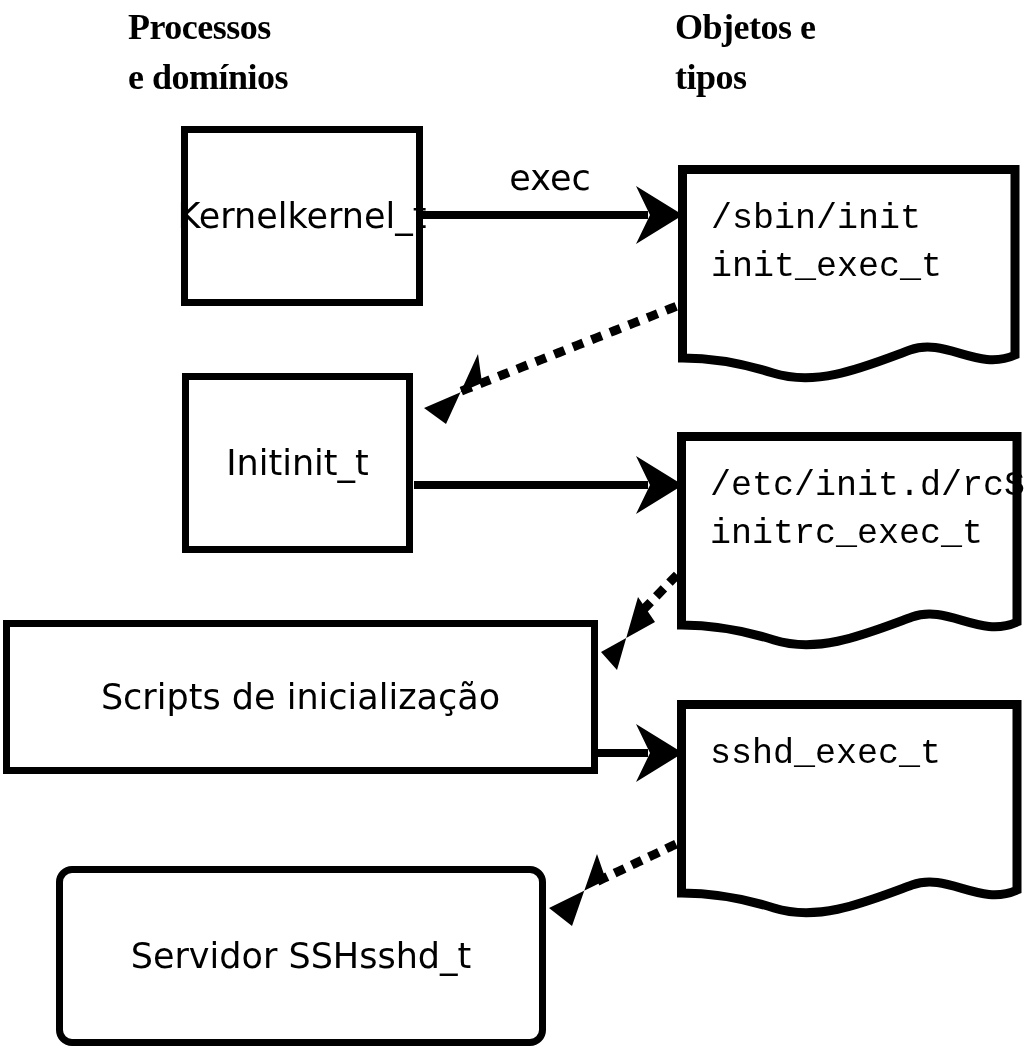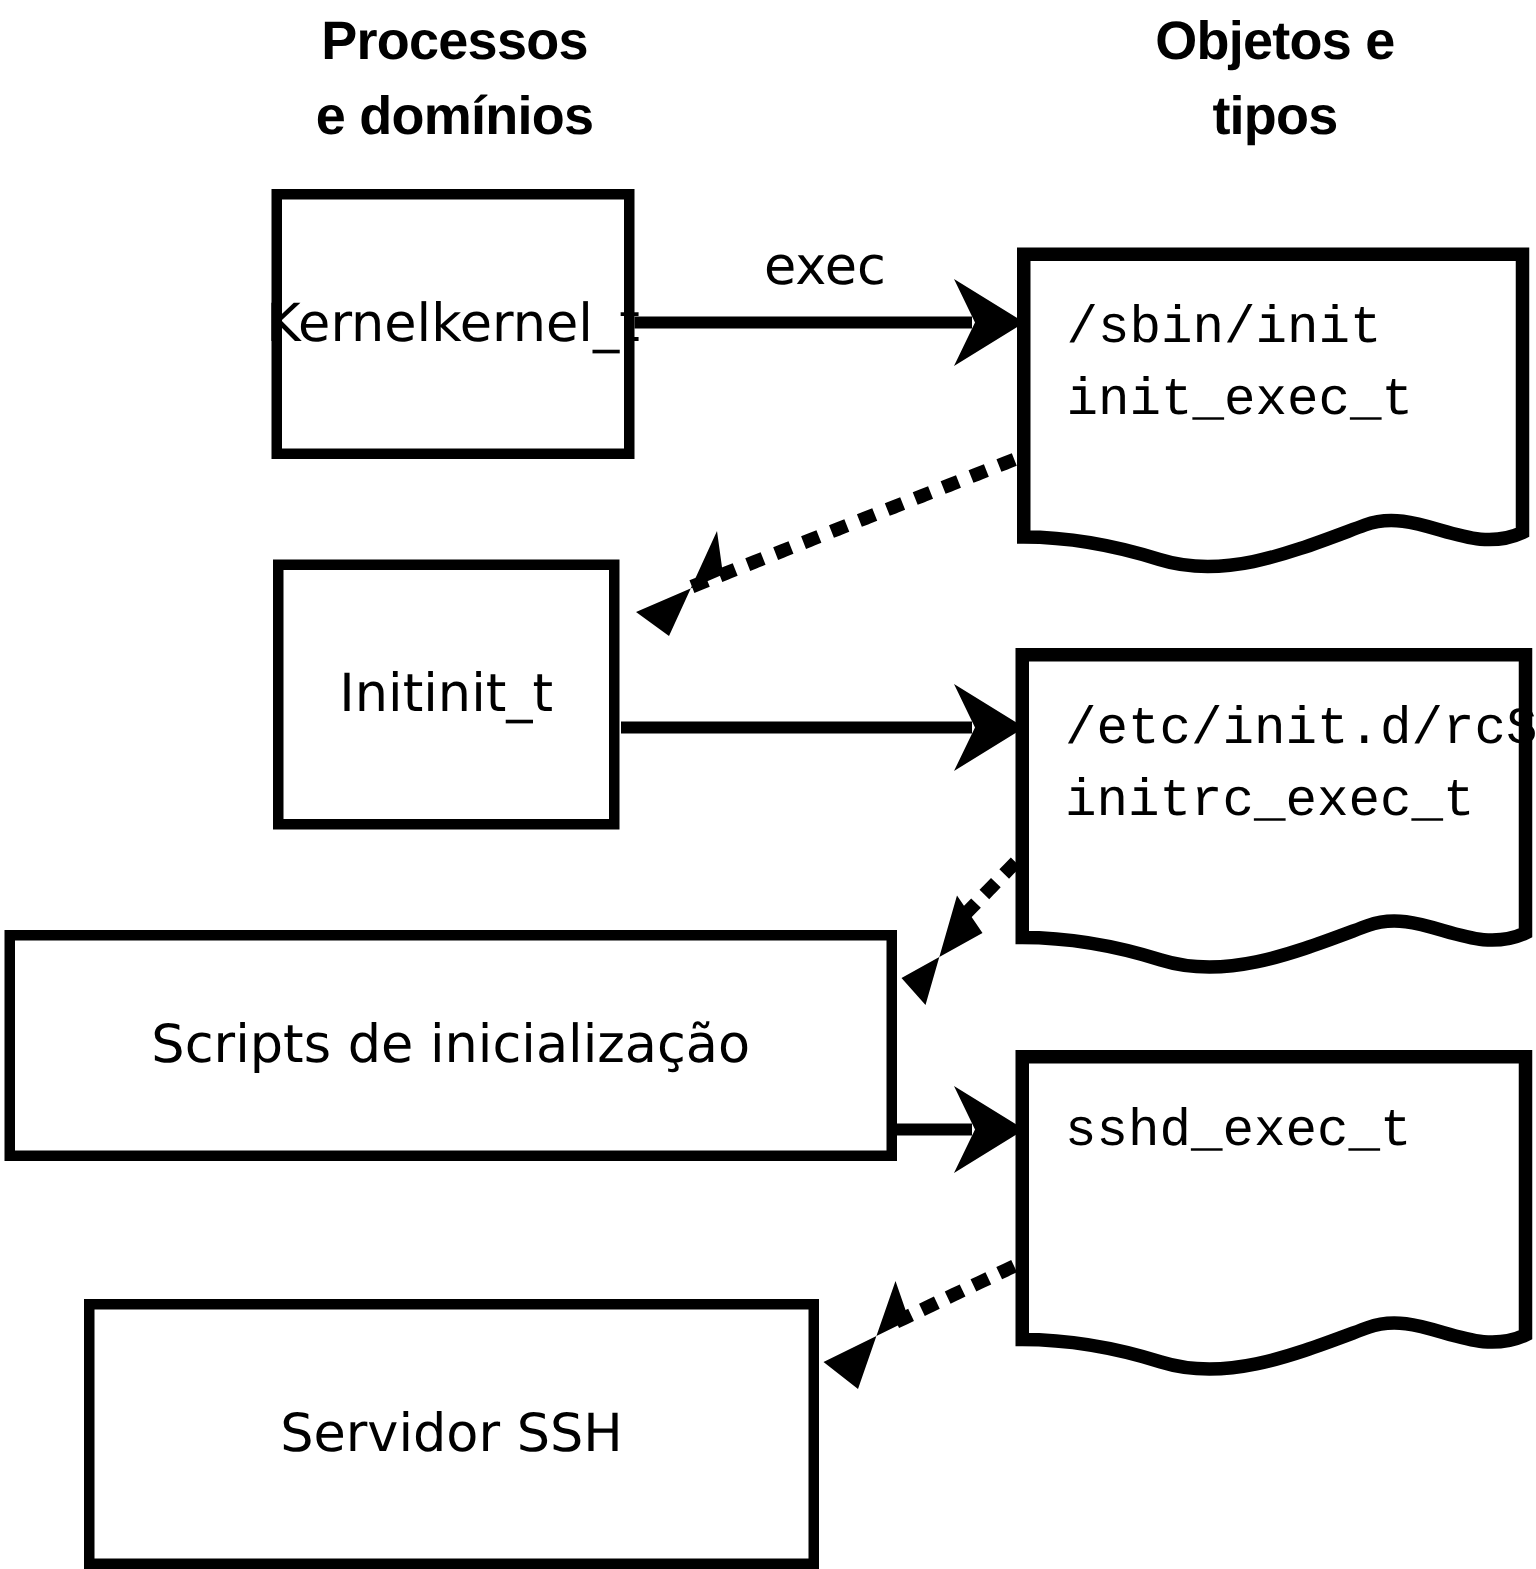--- a/index.html
+++ b/index.html
@@ -13,25 +13,25 @@
   }
   #stage {
     position: relative;
     width: 1024px;
     height: 1046px;
     background: #ffffff;
     overflow: hidden;
   }
   .col-header {
     position: absolute;
-    font-family: Liberation Sans, sans-serif;
+    font-family: Liberation Serif, serif;
     font-weight: bold;
     font-size: 36px;
     line-height: 50px;
-    text-align: center;
+    text-align: left;
     color: #000000;
     letter-spacing: -0.5px;
   }
   #header-left  { left: 128px; top: 2px;  width: 350px; }
   #header-right { left: 675px; top: 2px;  width: 350px; }
 
   .proc-box {
     position: absolute;
     box-sizing: border-box;
     border: 7px solid #000000;
@@ -106,22 +106,23 @@
 
   <div class="proc-box" style="left:182px; top:373px; width:231px; height:180px;">
     <span>Init</span>
     <span class="line2">init_t</span>
   </div>
 
   <div class="proc-box" style="left:3px; top:620px; width:595px; height:154px;">
     <span>Scripts de inicialização</span>
   </div>
 
-  <div class="proc-box" style="left:56px; top:866px; width:490px; height:180px;">
+  <div class="proc-box" style="left:56px; top:866px; width:490px; height:180px;border-radius:16px;">
     <span>Servidor SSH</span>
+    <span class="line2">sshd_t</span>
   </div>
 
   <div class="doc-shape" style="left:678px; top:165px;">
     <svg width="342" height="215" viewBox="0 0 342 215">
       <path d="M4.5 4.5 L337 4.5 L337 190
                C300 207, 268 172, 232 185
                C186 202, 140 222, 95 208
                C60 197, 30 193, 4.5 193 Z" fill="#ffffff" stroke="#000000" stroke-width="9" stroke-linejoin="miter" stroke-linecap="butt"></path>
     </svg>
   </div>

